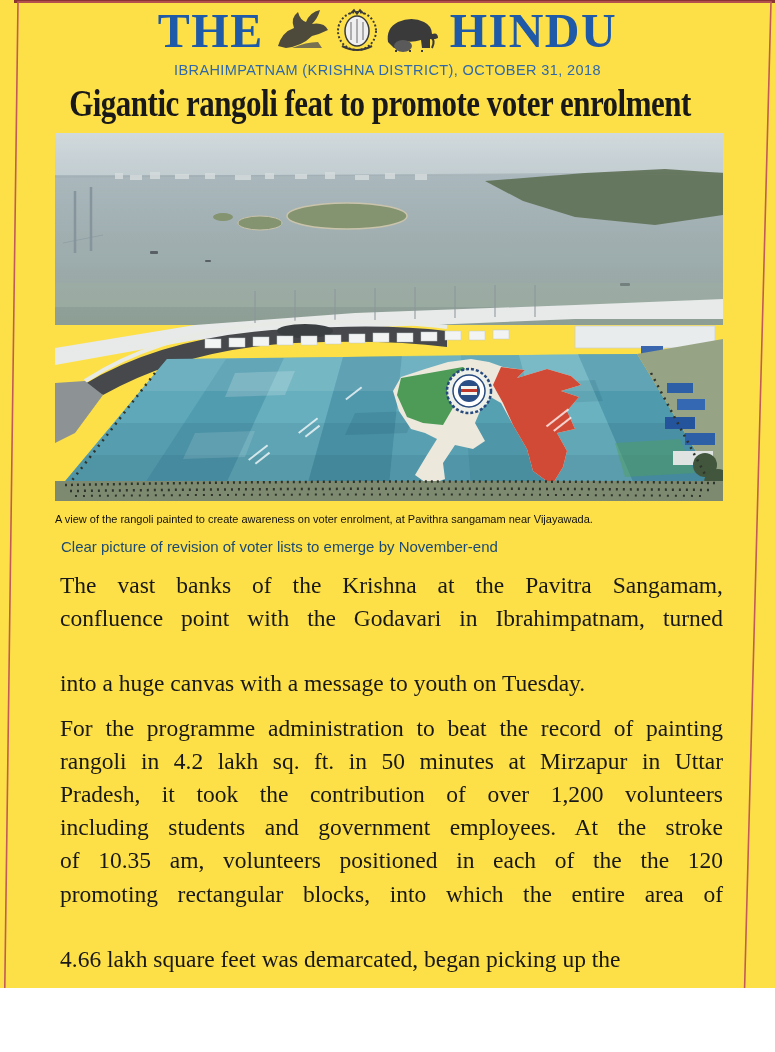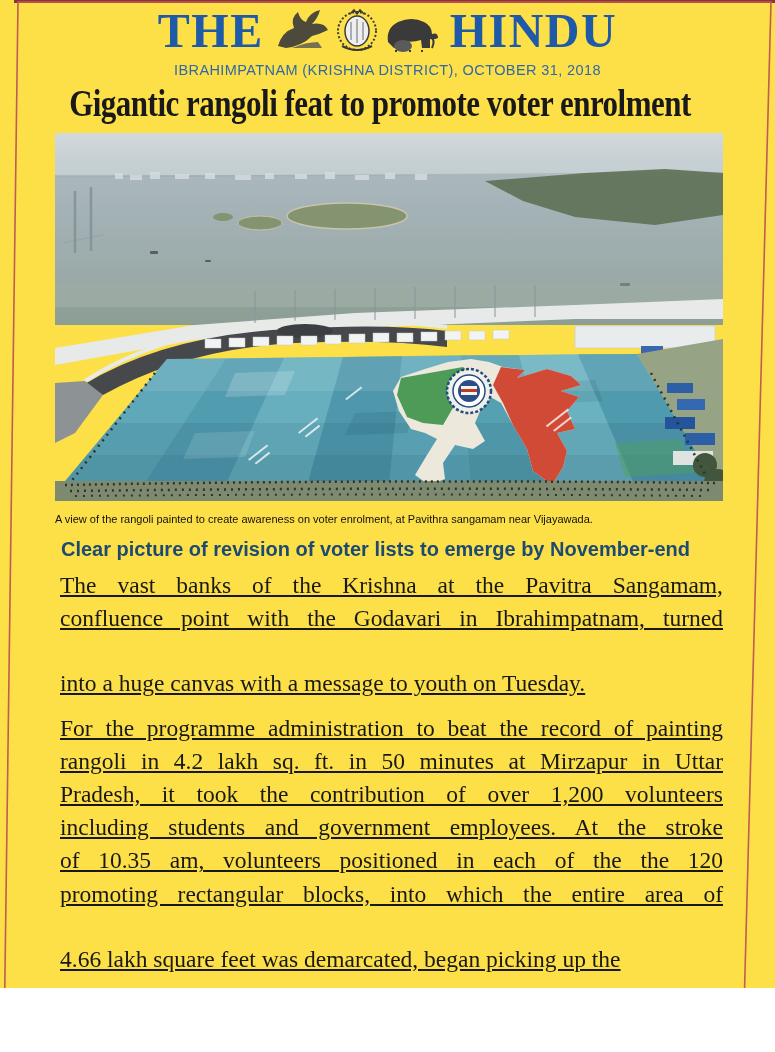--- a/index.html
+++ b/index.html
@@ -16,26 +16,26 @@
     font-family:"Liberation Sans",sans-serif;font-size:14.5px;letter-spacing:.4px;color:#3068a8;}
   
   .headline{position:absolute;top:83px;left:30px;width:700px;text-align:center;
     font-family:"Liberation Serif",serif;font-weight:bold;font-size:31px;line-height:34px;
     letter-spacing:-.5px;color:#191919;transform:scaleY(1.22);transform-origin:center top;white-space:nowrap;}
   
   .photo{position:absolute;top:133px;left:55px;width:668px;height:368px;overflow:hidden;}
   .caption{position:absolute;top:504px;left:55px;width:680px;
     font-family:Liberation Sans, sans-serif;font-size:11px;line-height:19px;color:#101010;margin-top:6px;}
   .subheading{position:absolute;top:538px;left:61px;width:662px;
-    font-family:"Liberation Sans",sans-serif;font-weight:bold;font-size:20px;color:#1c4a73;}
+    font-family:"Liberation Sans",sans-serif;font-weight:normal;font-size:15px;color:#1c4a73;}
   
   .article-body{position:absolute;top:569px;left:60px;width:663px;
     font-family:"Liberation Serif",serif;font-size:23.5px;line-height:33.2px;color:#181818;}
   .para{margin:0 0 11px 0;}
-  .jline{text-align:justify;text-align-last:justify;text-decoration:underline;-moz-text-align-last:justify;}
+  .jline{text-align:justify;text-align-last:justify;-moz-text-align-last:justify;}
   .jline-last{text-align-last:left;margin-top:32px;-moz-text-align-last:left;}
 </style>
 </head>
 <body>
 
 <div class="page">
 
   <svg class="frame-svg" width="775" height="1052" viewBox="0 0 775 1052">
     <rect x="14" y="0" width="761" height="3" fill="#8a3433"></rect>
     <polygon points="18,2 771,2 743,1047 4,1047" fill="none" stroke="#c25a57" stroke-width="1.6"></polygon>

